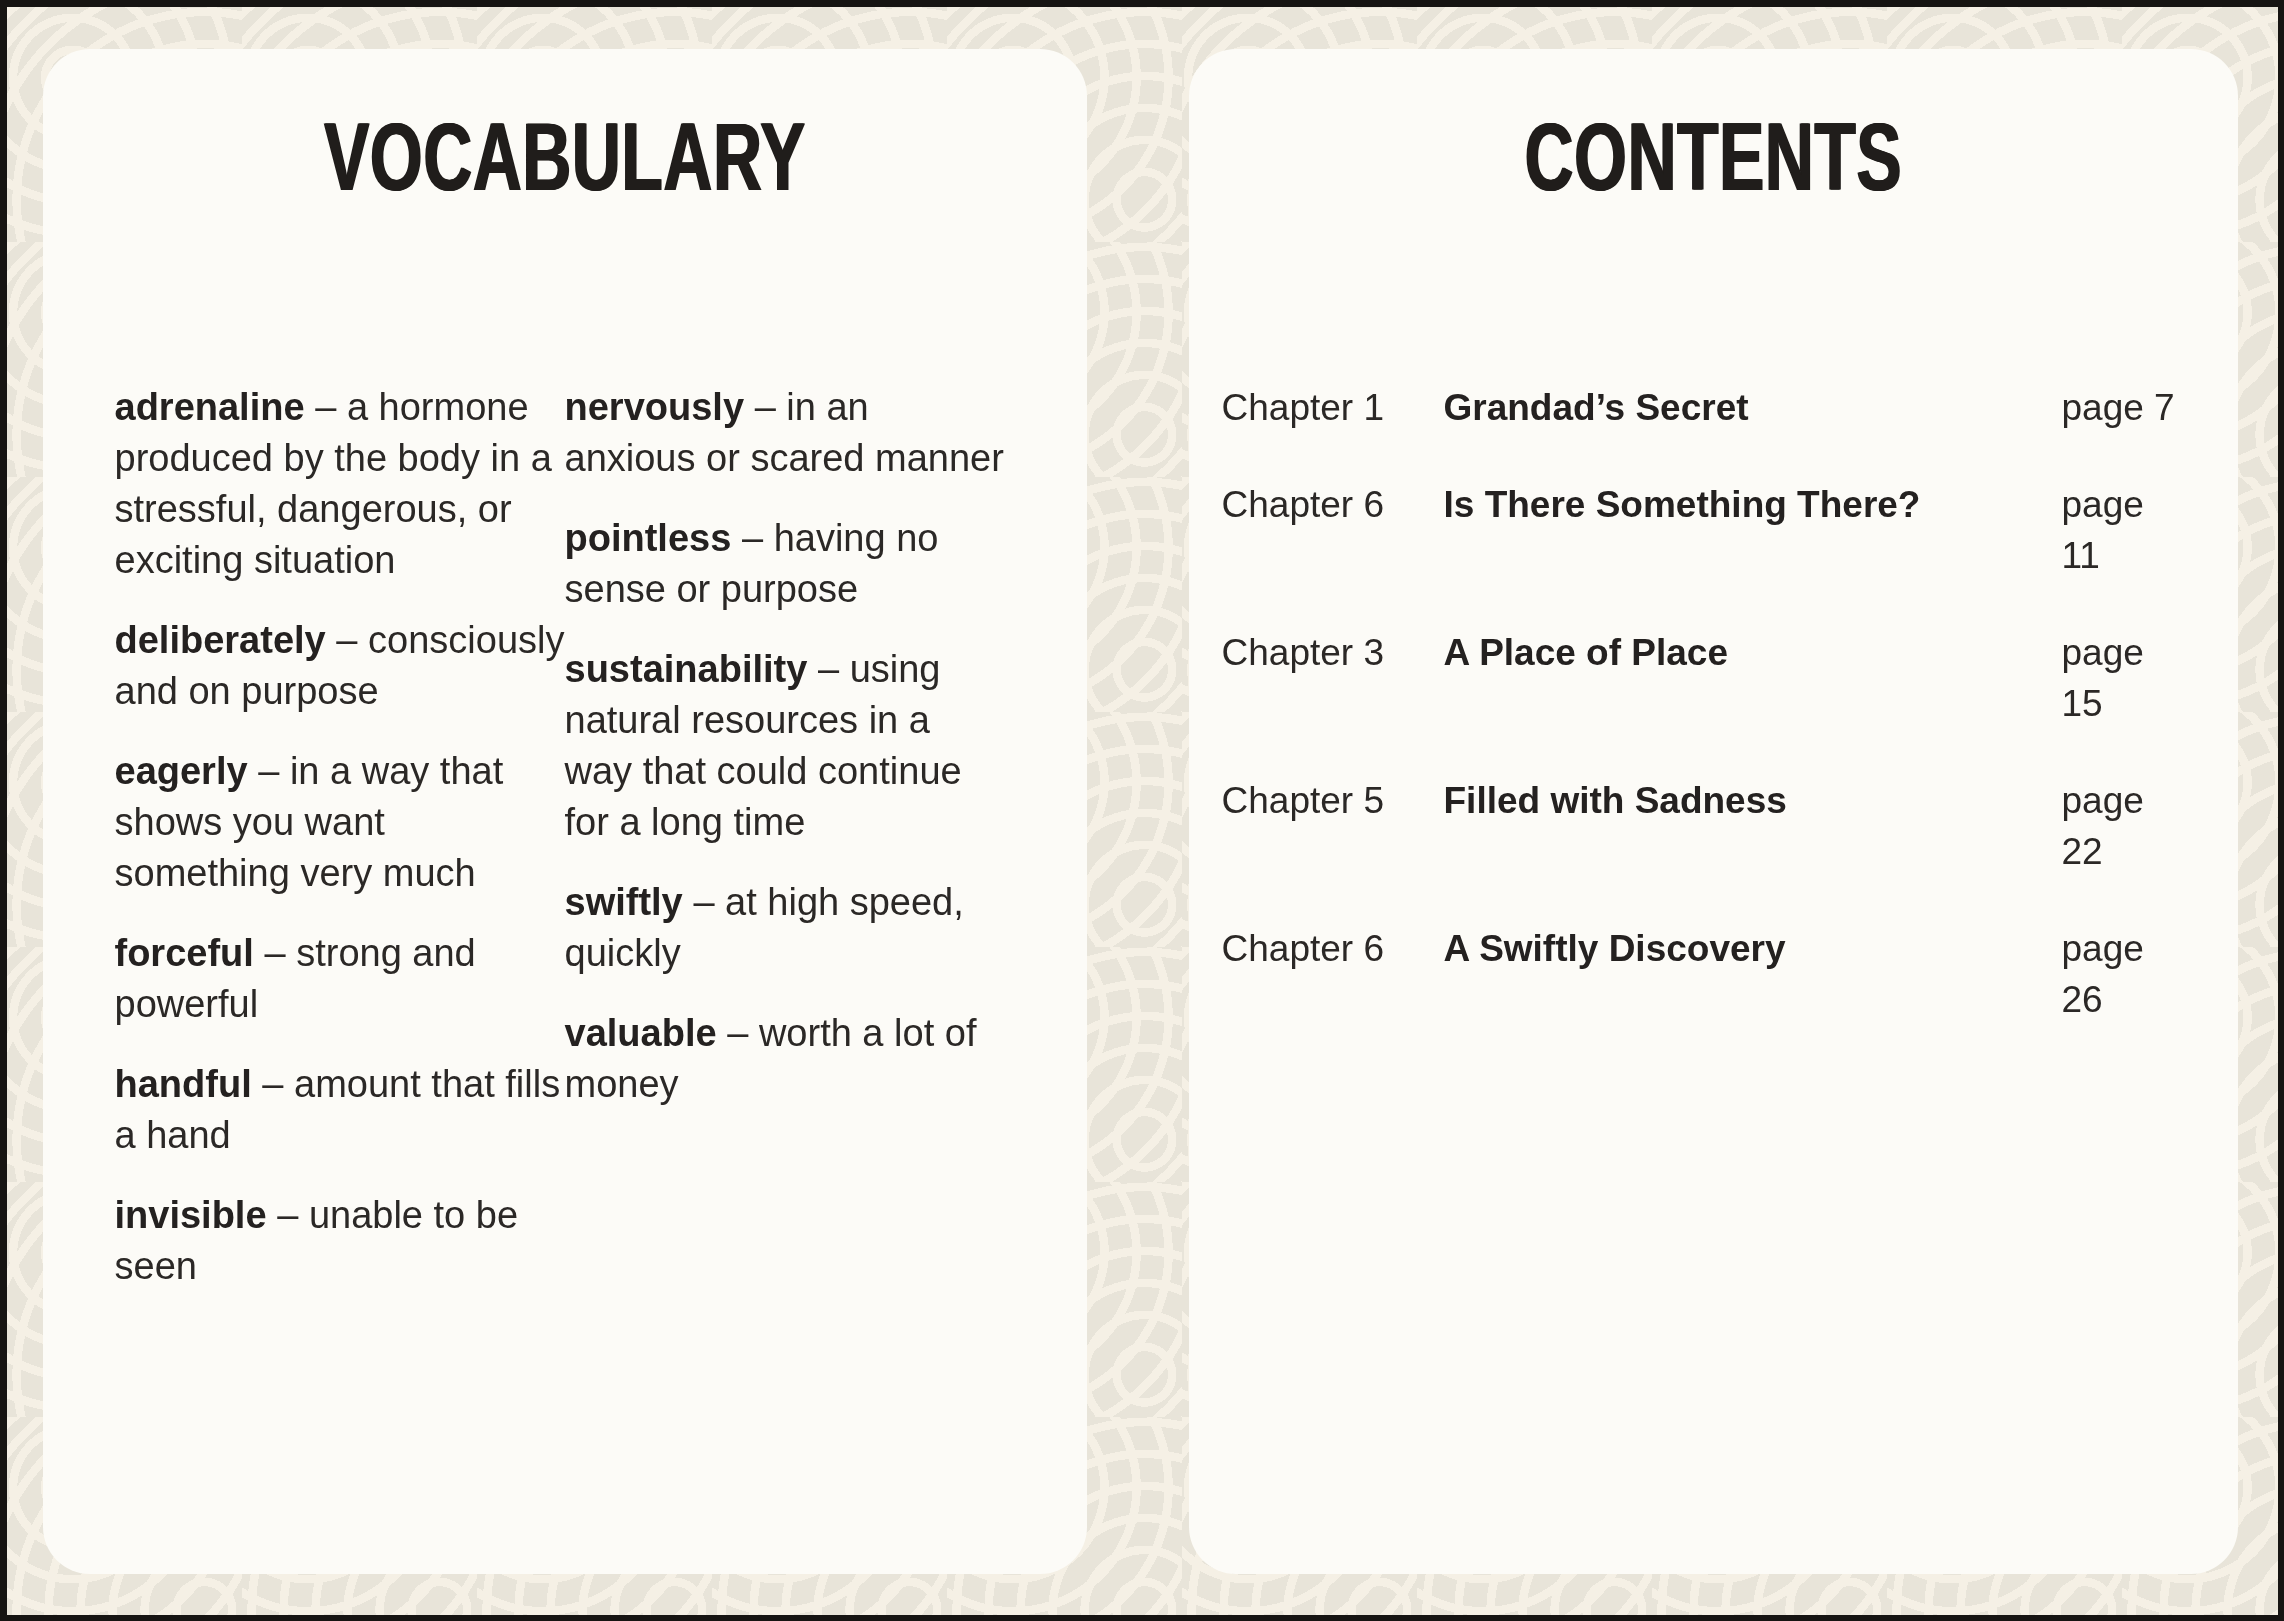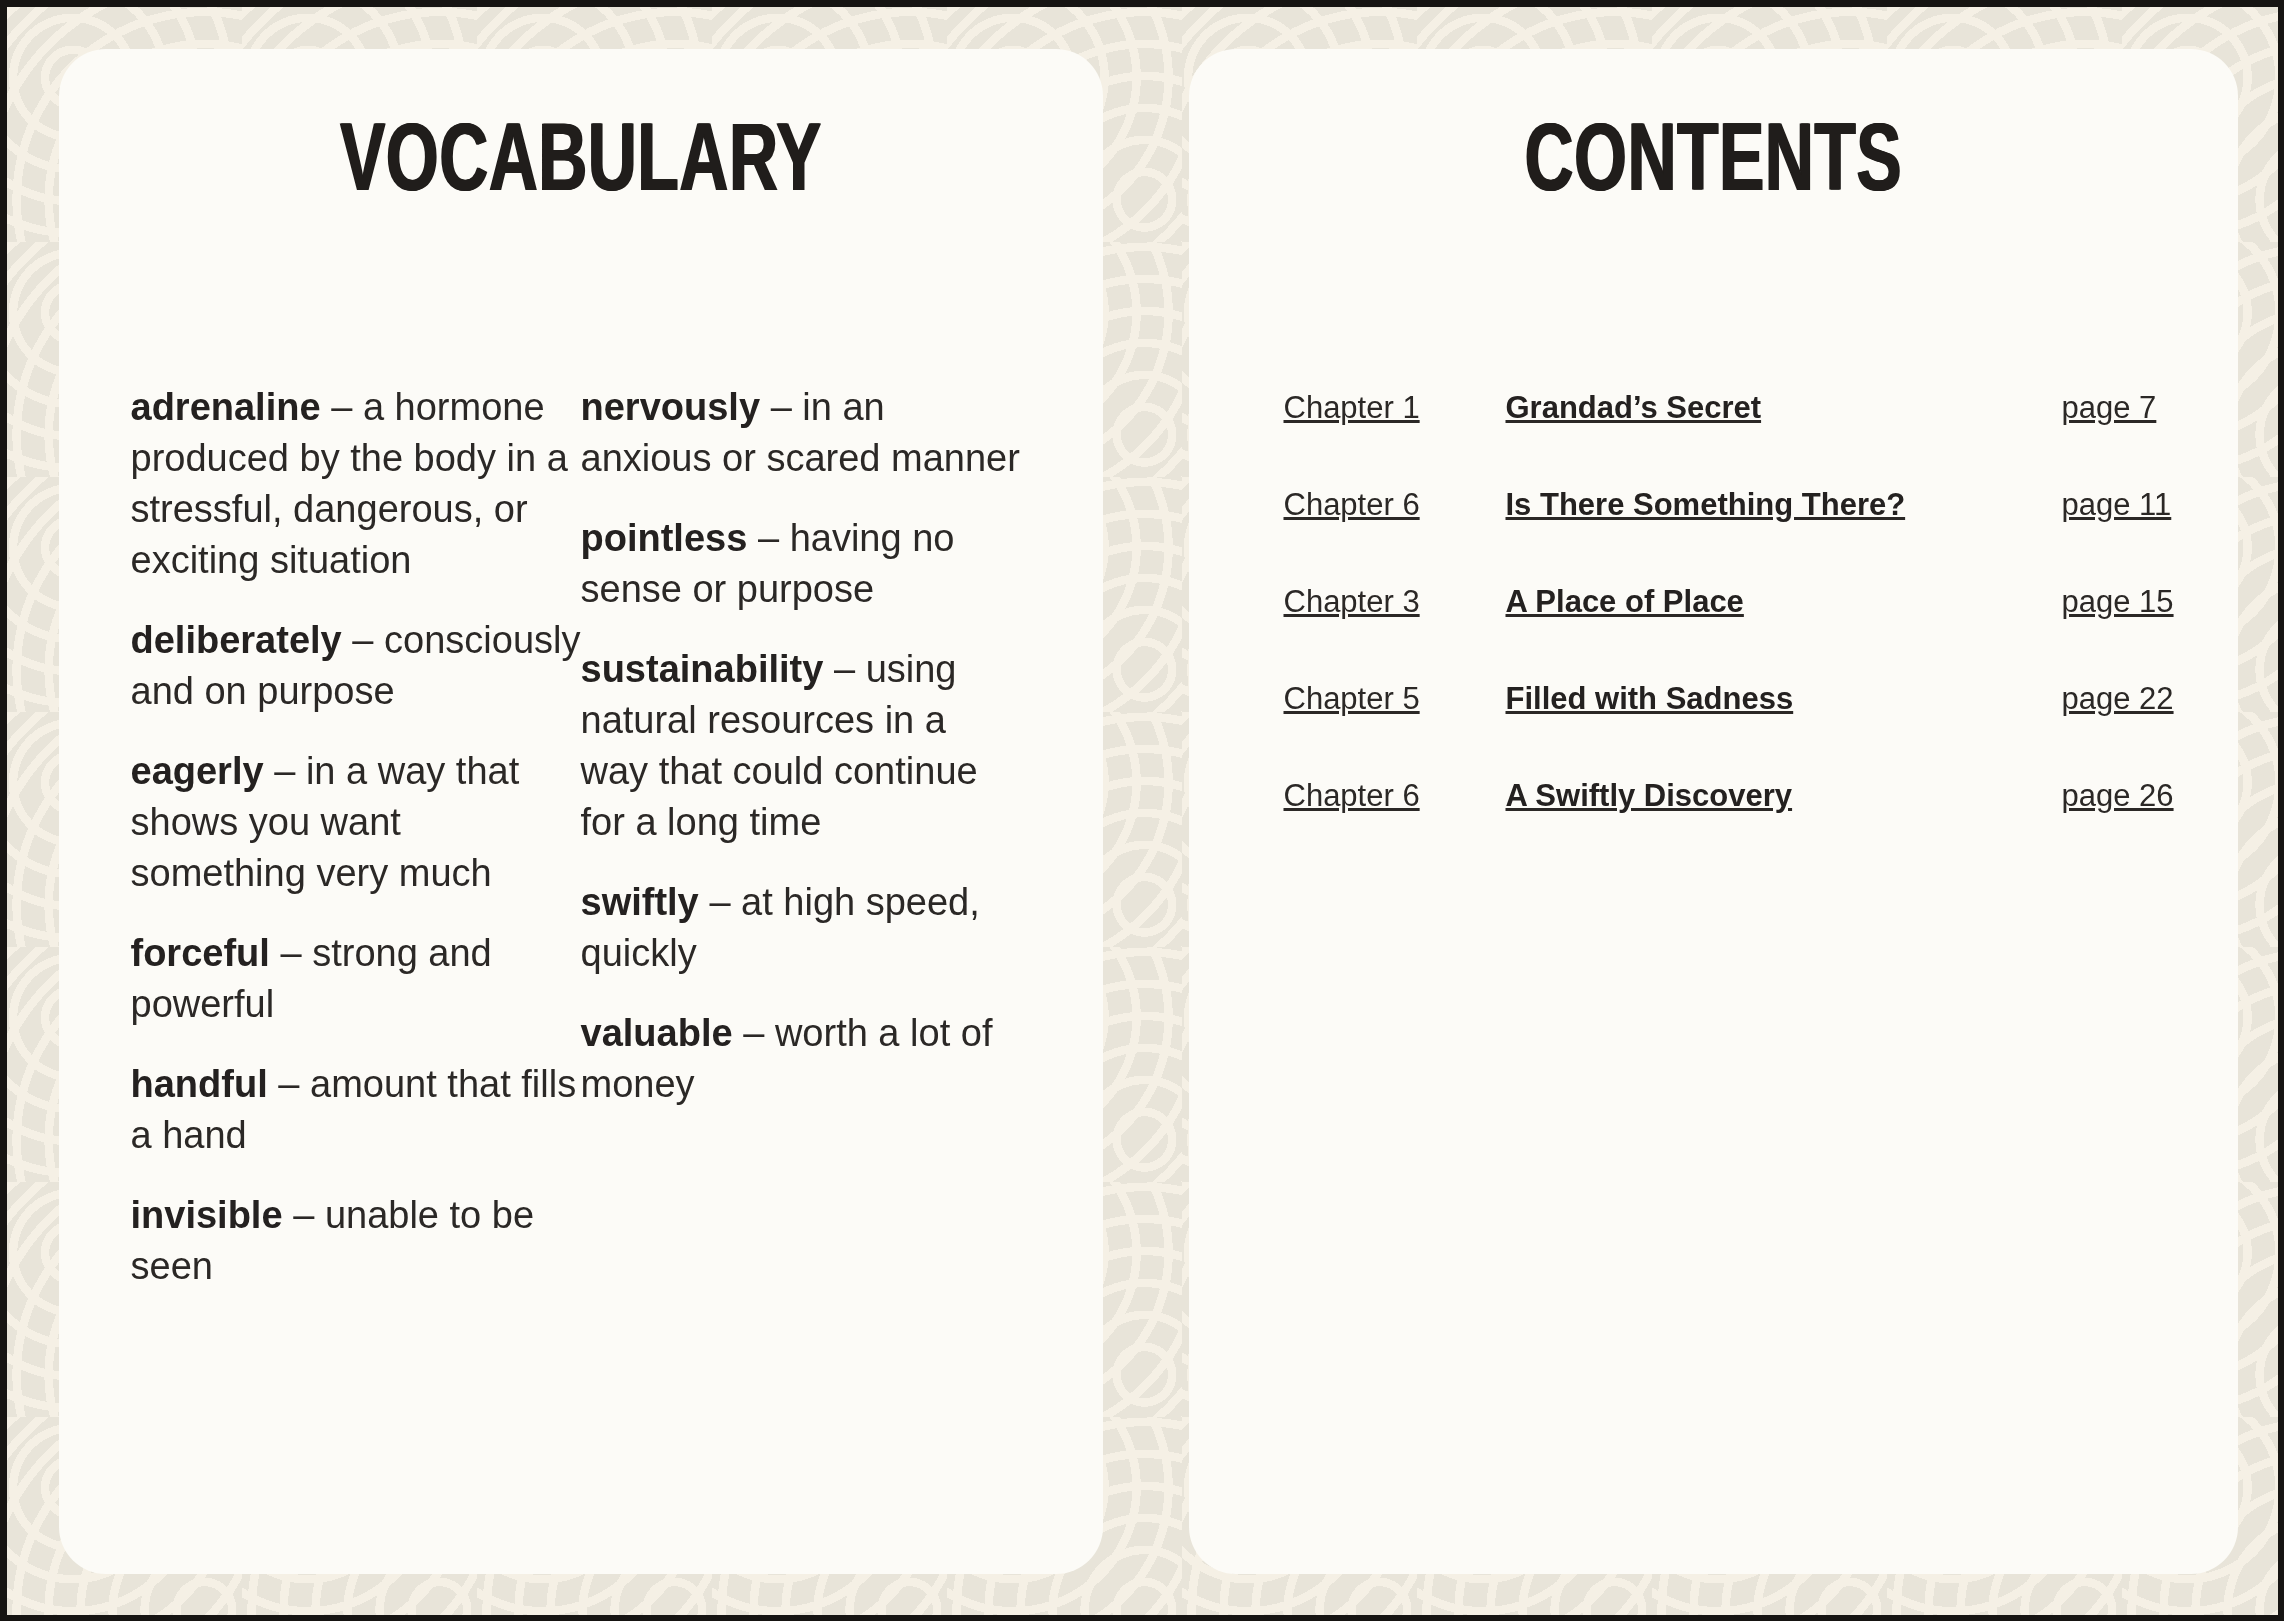--- a/index.html
+++ b/index.html
@@ -22,39 +22,39 @@
     background-image:
       repeating-radial-gradient(circle at 28% 30%, rgba(245,240,229,0) 0 23.5px, var(--pattern-rings) 23.5px 32px),
       repeating-radial-gradient(circle at 84% 82%, rgba(245,240,229,0) 0 23.5px, var(--pattern-rings) 23.5px 32px);
     background-size:235px 235px;
   }
   .page{
     position:absolute;top:42px;height:1525px;
     background:var(--page-bg);
     border-radius:47px;
   }
-  .page-left{left:52px;width:1044px;}
+  .page-left{left:36px;width:1044px;}
   .page-right{left:1182px;width:1049px;}
   h1.display-title{
     margin:60px 0 0;text-align:center;
     font-size:77px;line-height:77px;font-weight:700;
     letter-spacing:0.7px;color:#201d1b;
     transform:scale(0.88,1.24);transform-origin:50% 0;
     text-shadow:1px 0 0 currentColor,-1px 0 0 currentColor;
     white-space:nowrap;
   }
   .vocab-columns{
     display:flex;margin:196px 0 0 72px;
   }
   .vocab-col{font-size:38px;line-height:51px;}
   .vocab-col-0{width:450px;}
   .vocab-col-1{width:443px;}
   .vocab-entry{margin:0 0 29px;}
   .vocab-term{font-weight:700;margin-right:.28em;color:#242120;}
-  .toc{margin:196px 46px 0 95px;font-size:31px;line-height:51px;text-decoration:underline;}
+  .toc{margin:196px 46px 0 33px;font-size:37px;line-height:51px;}
   .toc-row{
     display:grid;grid-template-columns:222px 1fr 130px;
     align-items:baseline;margin:0 0 46px;
   }
   .toc-chapter{font-weight:400;}
   .toc-title{font-weight:700;color:#242120;}
   .toc-page{font-weight:400;}
 </style>
 </head>
 <body>

